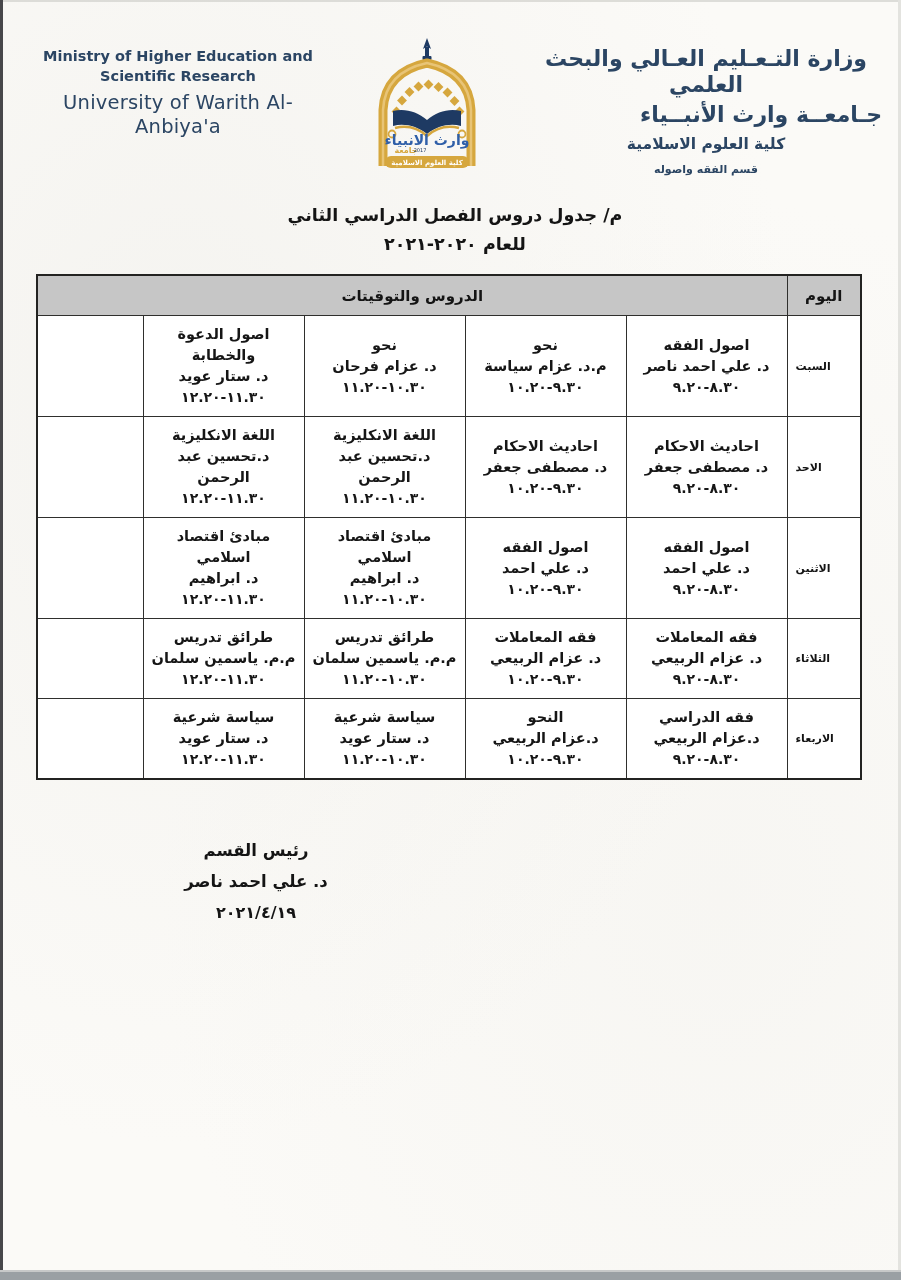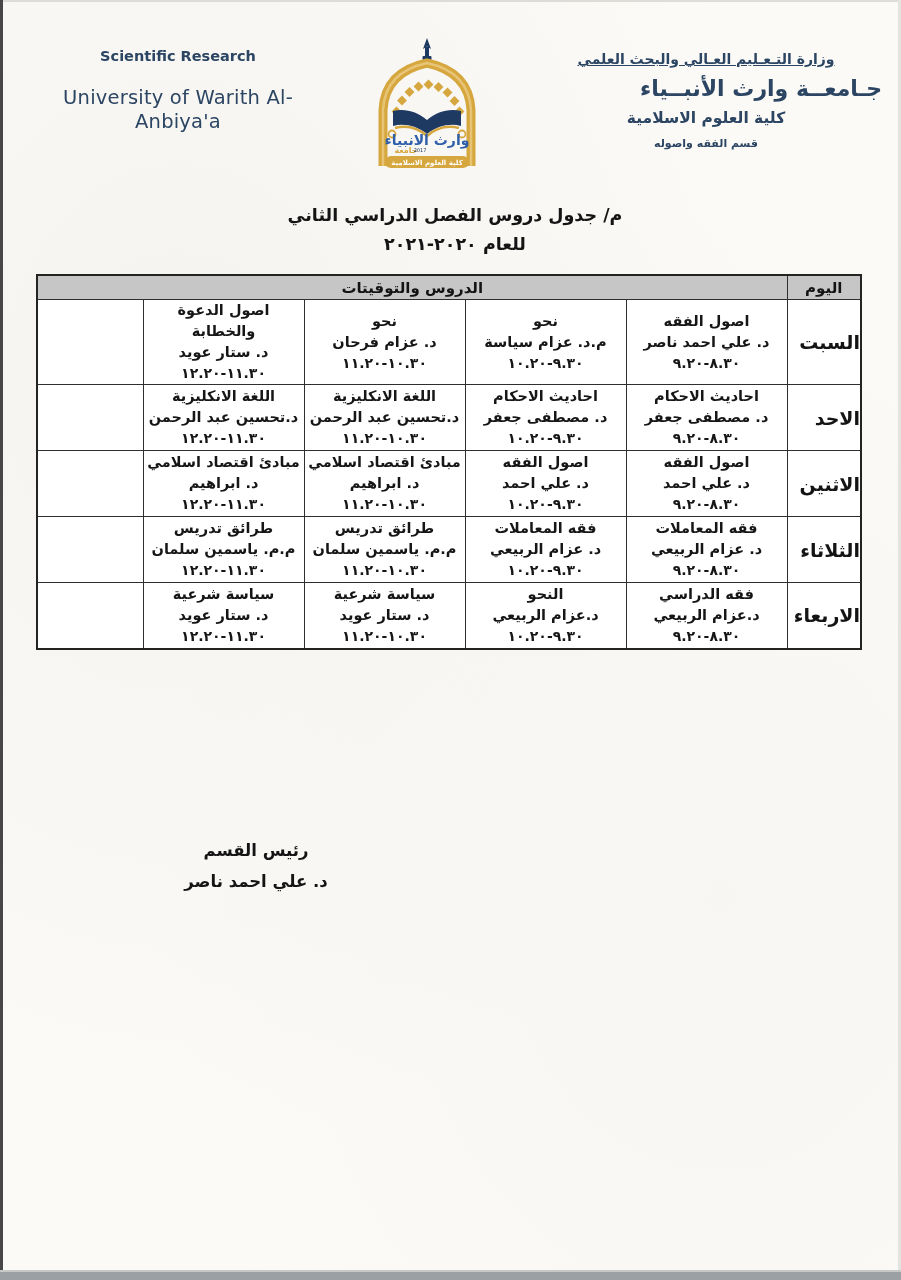--- a/index.html
+++ b/index.html
@@ -14,46 +14,46 @@
   }
   
   .scan-top-line{position:absolute;left:0;top:0;width:100%;height:2px;background:#c9c9c4;opacity:.6;}
   .scan-left-line{position:absolute;left:0;top:0;width:3px;height:1274px;background:#47474a;}
   .scan-right-line{position:absolute;right:0;top:0;width:3px;height:1274px;background:#e3e3df;}
   .scan-bottom-band{position:absolute;left:0;bottom:0;width:100%;height:8px;background:#9aa0a4;border-top:2px solid #c7c9c9;}
 
   
   .hdr-en{position:absolute;left:28px;top:46px;width:300px;text-align:center;color:#2b4563;}
   .hdr-en .min{font-size:14.5px;font-weight:600;line-height:20px;}
-  .hdr-en .uni{font-size:19.5px;font-weight:500;line-height:24px;margin-top:20px;letter-spacing:.2px;}
+  .hdr-en .uni{font-size:19.5px;font-weight:500;line-height:24px;margin-top:5px;letter-spacing:.2px;}
 
   .logo-wrap{position:absolute;left:362px;top:38px;width:130px;height:134px;}
 
   .hdr-ar{position:absolute;left:530px;top:46px;width:352px;text-align:center;color:#2b4563;direction:rtl;}
-  .hdr-ar .l1{font-size:14px;font-weight:bold;line-height:26px;text-decoration:underline;}
+  .hdr-ar .l1{font-size:22px;font-weight:bold;line-height:26px;}
   .hdr-ar .l2{font-size:22px;font-weight:bold;line-height:34px;text-align:right;}
   .hdr-ar .l3{font-size:15.5px;font-weight:bold;line-height:25px;}
   .hdr-ar .l4{font-size:11px;font-weight:bold;line-height:25px;}
 
   
   .doc-title{position:absolute;left:0;top:201px;width:910px;text-align:center;direction:rtl;color:#141414;}
   .doc-title .t1{font-size:17.5px;font-weight:bold;line-height:29px;}
   .doc-title .t2{font-size:17.5px;font-weight:bold;line-height:29px;}
 
   
   .tbl-wrap{position:absolute;left:36px;top:274px;width:824px;}
   table.sched{border-collapse:collapse;table-layout:fixed;width:824px;direction:rtl;background:#fff;}
   table.sched col.c-day{width:74px;}
   table.sched col.c-slot{width:161px;}
   table.sched col.c-empty{width:106px;}
-  table.sched th, table.sched td{border:1.6px solid #2f2f2d;padding:0;vertical-align:middle;}
+  table.sched th, table.sched td{border:1.6px solid #2f2f2d;padding:8px;vertical-align:middle;}
   table.sched{border:2.4px solid #232321;}
   tr.hrow th{height:23px;background:#c6c6c6;font-size:15px;font-weight:bold;color:#141414;text-align:center;}
   tr.drow{height:66px;}
-  td.day-cell{text-align:right;font-size:19px;font-weight:bold;color:#141414;background:#fff;}
+  td.day-cell{text-align:left;font-size:11px;font-weight:bold;color:#141414;background:#fff;}
   td.slot-cell{text-align:center;background:#fff;}
   td.slot-cell .subject{font-size:14.5px;font-weight:bold;color:#161616;line-height:21px;}
   td.slot-cell .teacher{font-size:14.5px;font-weight:bold;color:#161616;line-height:21px;}
   td.slot-cell .time{font-size:14px;font-weight:bold;color:#161616;line-height:21px;}
   td.empty-cell{background:#fff;}
 
   
   .sign{position:absolute;left:156px;top:835px;width:200px;text-align:center;direction:rtl;color:#141414;}
   .sign .s1{font-size:16.5px;font-weight:bold;line-height:31px;}
   .sign .s2{font-size:16.5px;font-weight:bold;line-height:31px;}
@@ -63,20 +63,21 @@
 <body>
 
 <div class="page">
 
   <div class="scan-top-line"></div>
   <div class="scan-left-line"></div>
   <div class="scan-right-line"></div>
   <div class="scan-bottom-band"></div>
 
   <div class="hdr-en">
+    <div class="min">Ministry of Higher Education and</div>
     <div class="min">Scientific Research</div>
     <div class="uni">University of Warith Al-Anbiya'a</div>
   </div>
 
   <div class="logo-wrap">
     <svg width="130" height="134" viewBox="0 0 130 134">
 
       <polygon points="65,0 69,11 65,8.5 61,11" fill="#1e3a63"></polygon>
       <rect x="63" y="9" width="4" height="11" fill="#1e3a63"></rect>
       <rect x="60.5" y="18" width="9" height="4" rx="1" fill="#1e3a63"></rect>
@@ -265,15 +266,16 @@
       </td>
       <td class="empty-cell"></td>
     </tr>
   </tbody>
     </table>
   </div>
 
   <div class="sign">
     <div class="s1">رئيس القسم</div>
     <div class="s2">د. علي احمد ناصر</div>
+    <div class="s3">٢٠٢١/٤/١٩</div>
   </div>
 
 </div>
 
 </body></html>

